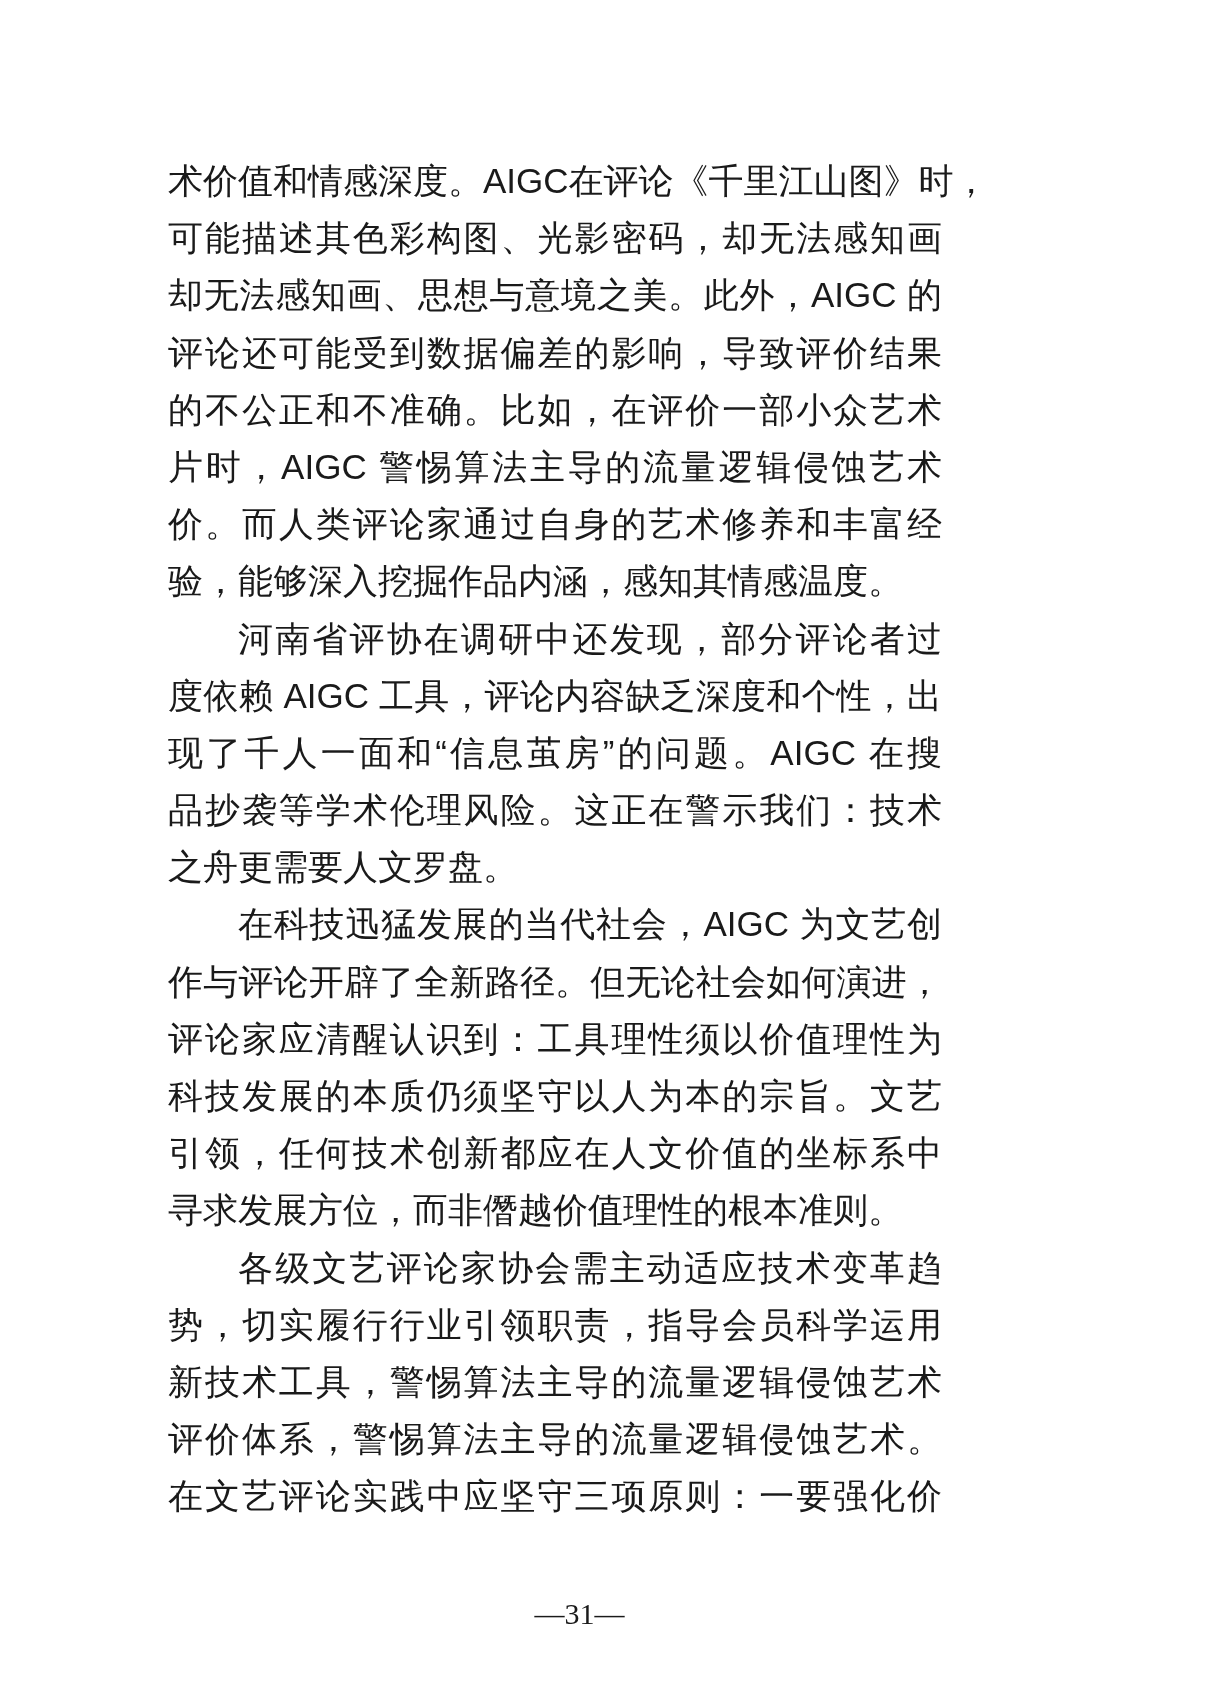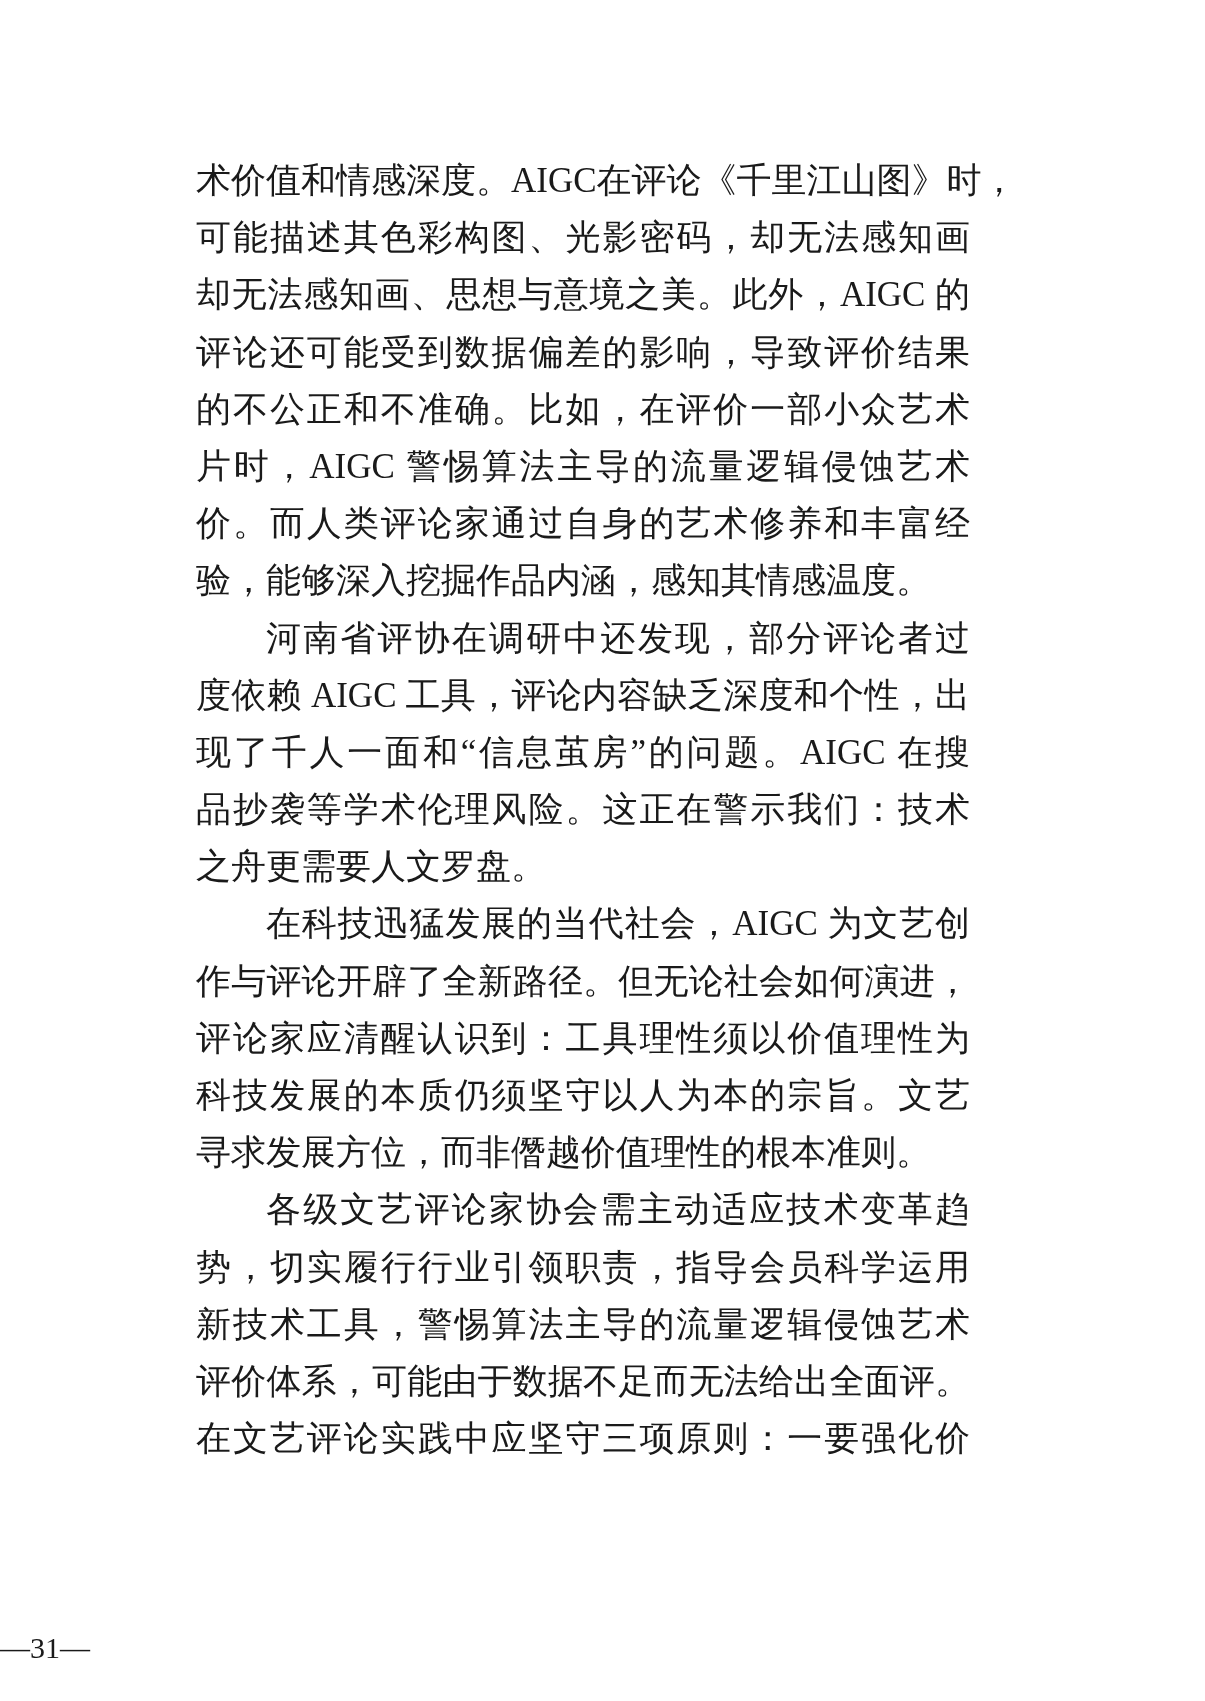--- a/index.html
+++ b/index.html
@@ -2,31 +2,31 @@
 <html><head>
   <meta charset="utf-8">
   <style>
     html, body { margin: 0; padding: 0; background: #ffffff; }
     body { width: 1205px; height: 1701px; position: relative; overflow: hidden; }
     .page {
       position: absolute; left: 0; top: 0; width: 1205px; height: 1701px; background: #fff;
     }
     .text-block {
       position: absolute; left: 168px; top: 152px; width: 774px;
-      font-family: Liberation Serif, serif;
-      font-size: 35px; line-height: 57.2px; color: #1a1a1a; margin-left: 28px;
+      font-family: Liberation Sans, sans-serif;
+      font-size: 35px; line-height: 57.2px; color: #1a1a1a;
     }
     .line {
       display: block; height: 57.2px; white-space: nowrap;
       text-align: justify; text-align-last: justify; letter-spacing: 0;
     }
     .line.indent { padding-left: 70px; }
     .line.last { text-align-last: left; }
     .page-number {
-      position: absolute; left: 0; width: 1159px; top: 1631px; 
+      position: absolute; left: 0; width: 1159px; top: 1597px; text-align: center;
       font-family: "Liberation Serif", "DejaVu Serif", serif; font-size: 30px; color: #1a1a1a;
     }
   </style>
 </head>
 <body>
 
 <div class="page">
   <div class="text-block">
 
     <span class="line">术价值和情感深度。AIGC在评论《千里江山图》时，</span>
@@ -41,23 +41,24 @@
     <span class="line indent">河南省评协在调研中还发现，部分评论者过</span>
     <span class="line">度依赖 AIGC 工具，评论内容缺乏深度和个性，出</span>
     <span class="line">现了千人一面和“信息茧房”的问题。AIGC 在搜</span>
     <span class="line">品抄袭等学术伦理风险。这正在警示我们：技术</span>
     <span class="line last">之舟更需要人文罗盘。</span>
 
     <span class="line indent">在科技迅猛发展的当代社会，AIGC 为文艺创</span>
     <span class="line">作与评论开辟了全新路径。但无论社会如何演进，</span>
     <span class="line">评论家应清醒认识到：工具理性须以价值理性为</span>
     <span class="line">科技发展的本质仍须坚守以人为本的宗旨。文艺</span>
+    <span class="line">引领，任何技术创新都应在人文价值的坐标系中</span>
     <span class="line last">寻求发展方位，而非僭越价值理性的根本准则。</span>
 
     <span class="line indent">各级文艺评论家协会需主动适应技术变革趋</span>
     <span class="line">势，切实履行行业引领职责，指导会员科学运用</span>
     <span class="line">新技术工具，警惕算法主导的流量逻辑侵蚀艺术</span>
-    <span class="line">评价体系，可能由于数据不足而无法给出全面评。</span>
+    <span class="line">评价体系，警惕算法主导的流量逻辑侵蚀艺术。</span>
     <span class="line">在文艺评论实践中应坚守三项原则：一要强化价</span>
   </div>
 
   <div class="page-number">—31—</div>
 </div>
 
 </body></html>

